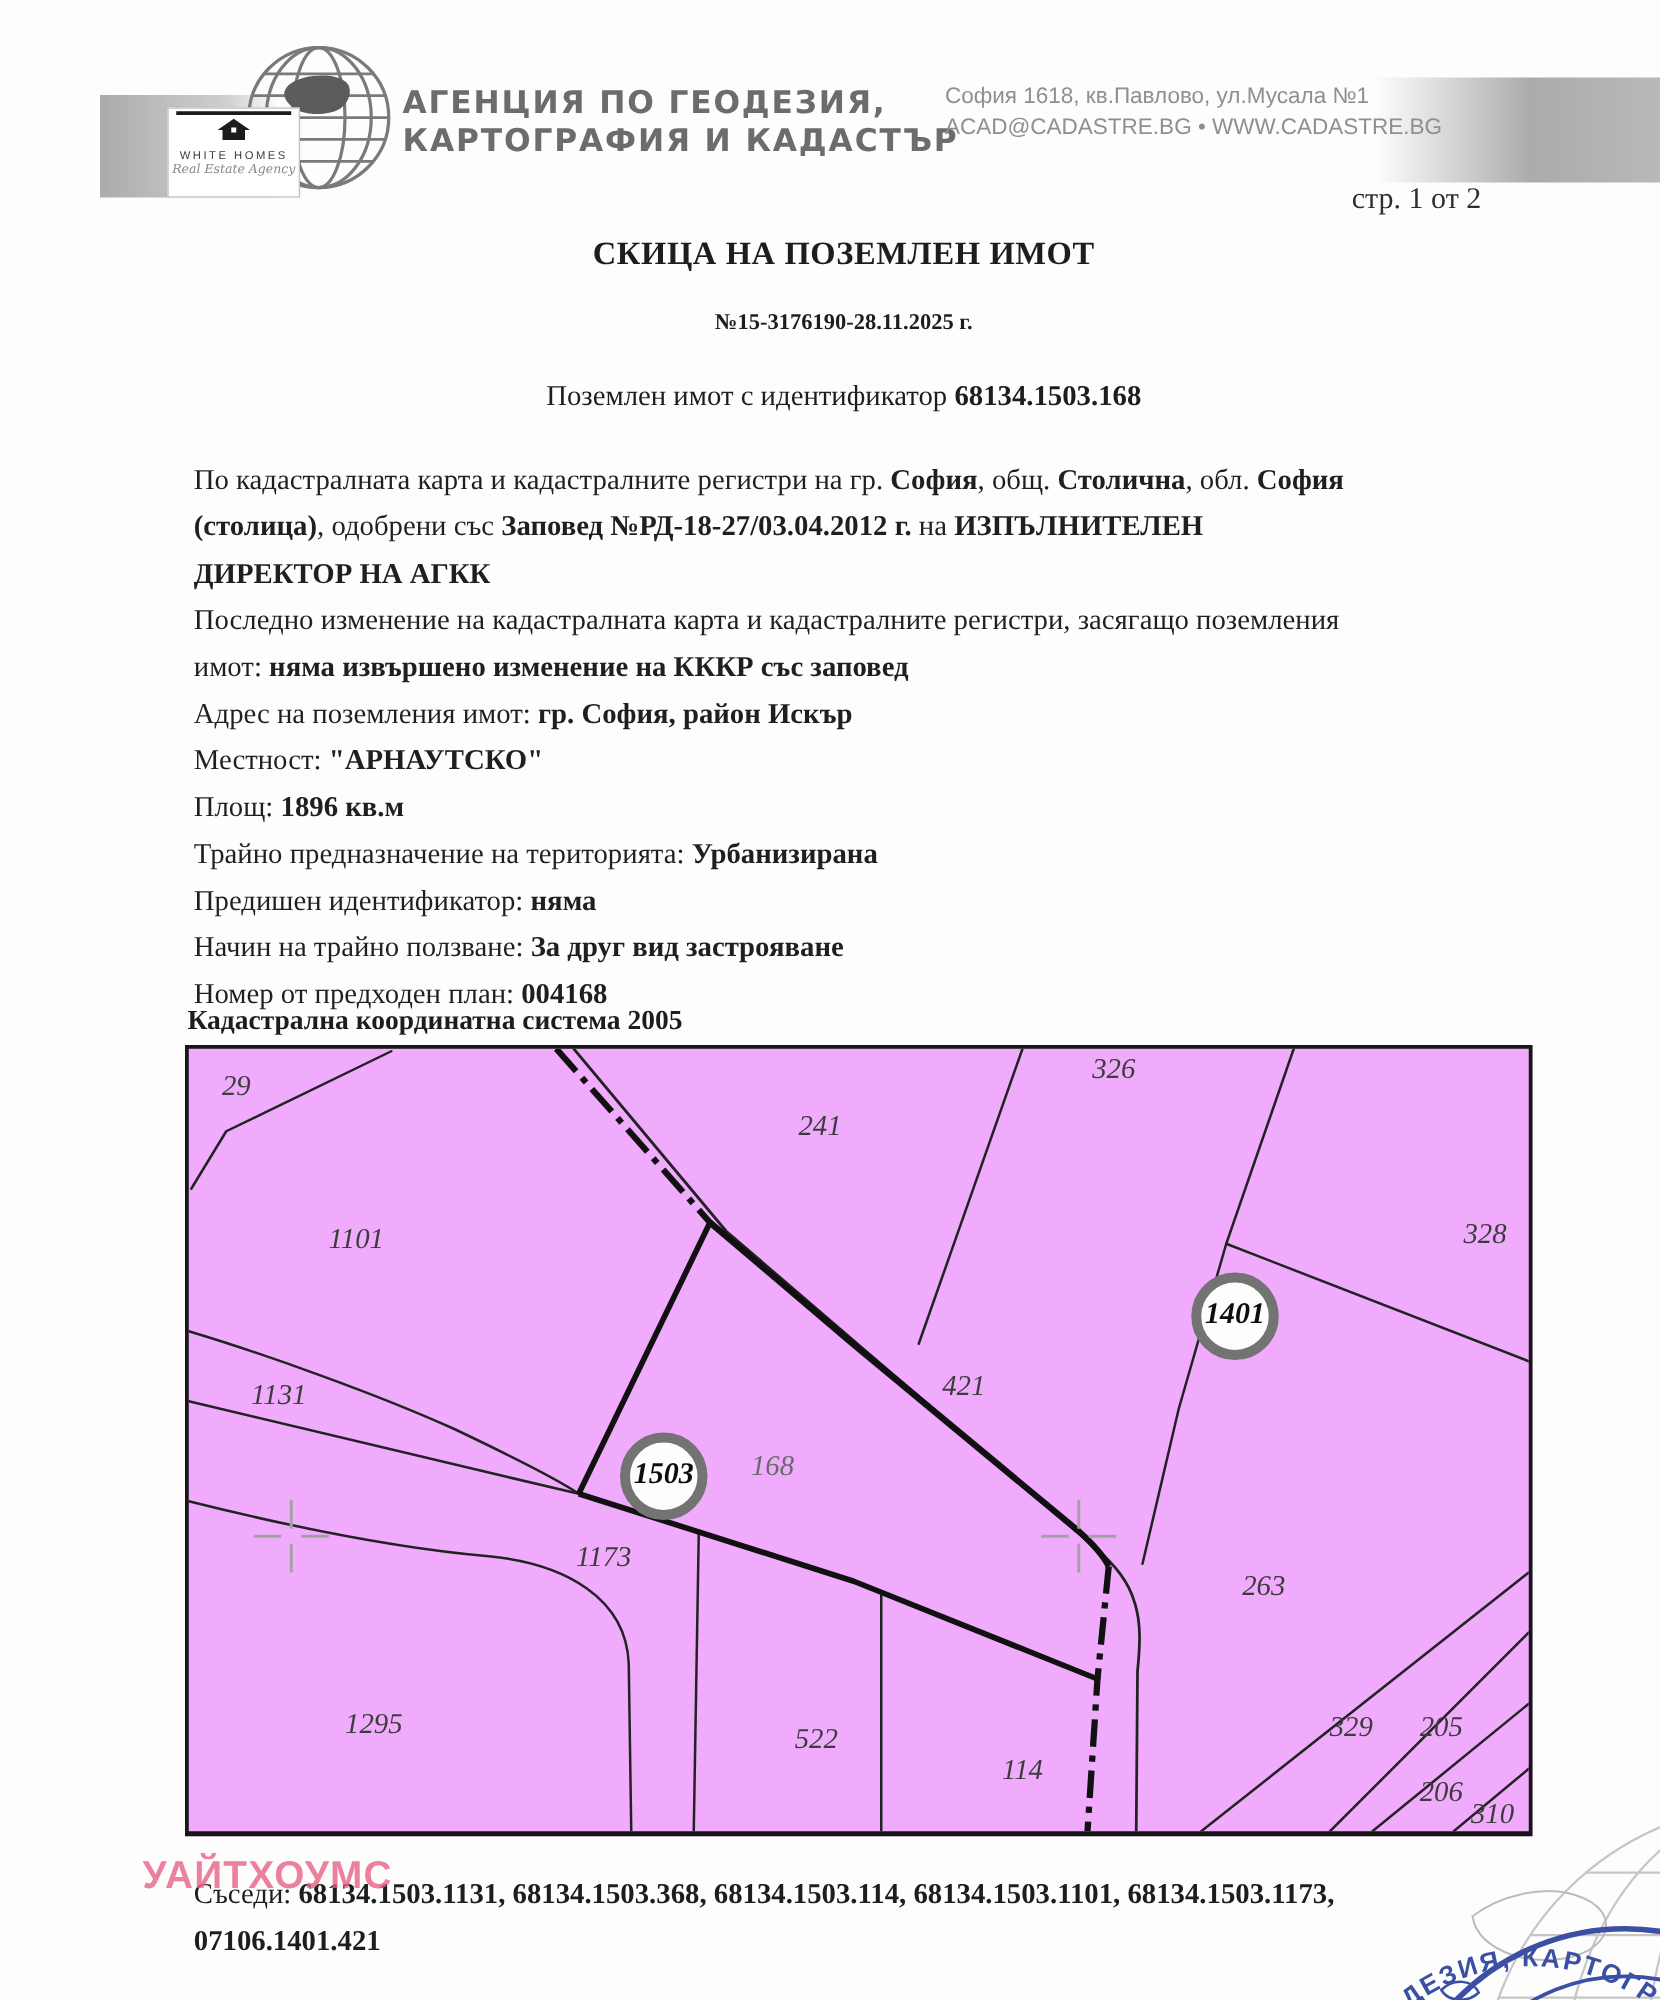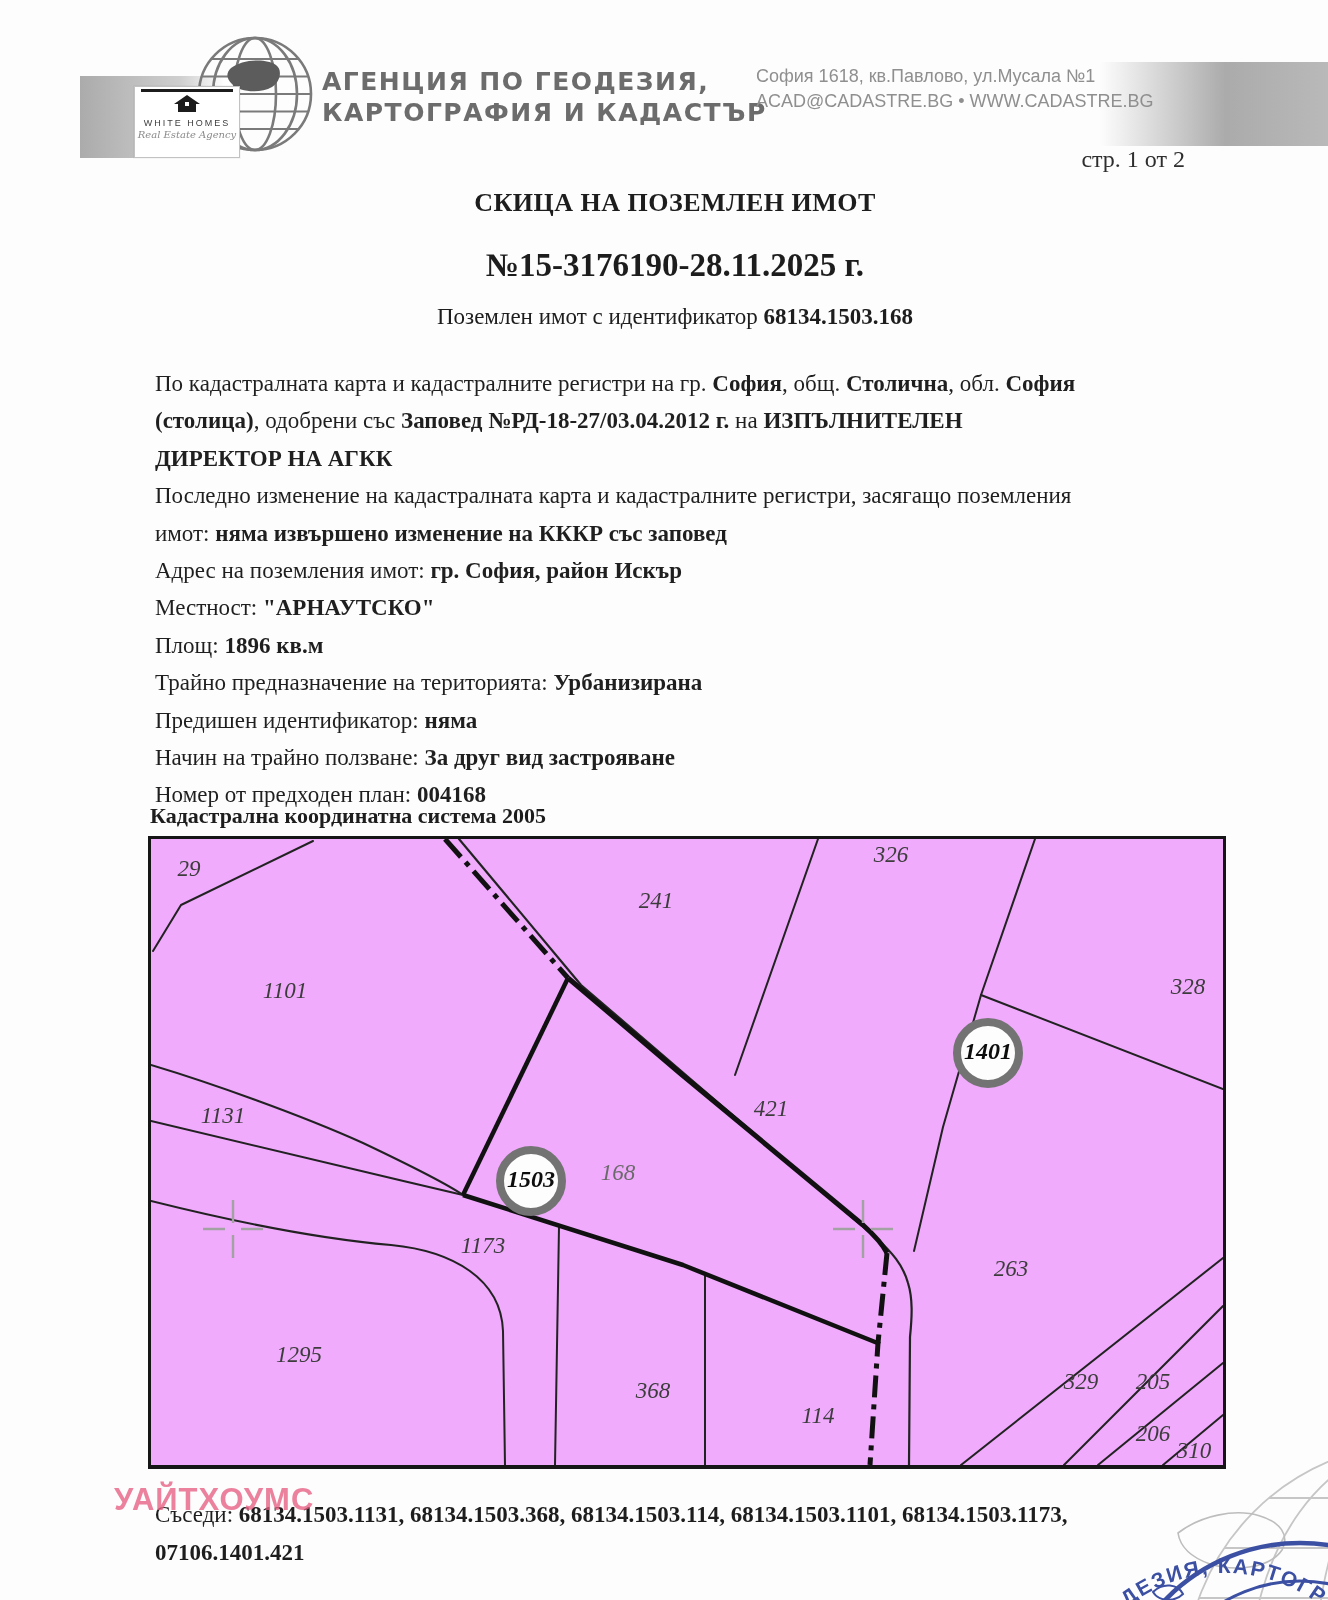--- a/index.html
+++ b/index.html
@@ -20,21 +20,21 @@
   .agency-name{position:absolute;left:322px;top:66px;font-family:"DejaVu Sans",sans-serif;
     font-weight:bold;font-size:25px;line-height:31px;letter-spacing:1.5px;color:#6c6c6c;z-index:2;}
   .contact{position:absolute;left:756px;top:64px;font-family:"Liberation Sans",sans-serif;
     font-size:18px;line-height:25px;color:#8f8f8f;z-index:2;}
   .page-ind{position:absolute;left:985px;top:146px;width:200px;text-align:right;
     font-size:24px;color:#2e2e2e;}
 
   
   .t-center{position:absolute;left:155px;width:1040px;text-align:center;color:#1d1d1d;}
   .doc-title{top:188px;font-size:26px;font-weight:bold;letter-spacing:0.5px;}
-  .doc-number{top:247px;font-size:33px;font-weight:bold;}
+  .doc-number{top:247px;font-size:18px;font-weight:bold;}
   .doc-subtitle{top:304px;font-size:23px;}
   #doc-lines{position:absolute;left:155px;top:371px;width:1045px;font-size:23px;color:#1f1f1f;}
   .doc-line{height:37.4px;white-space:nowrap;}
   .coord-note{position:absolute;left:150px;top:803px;font-size:22px;font-weight:bold;color:#1d1d1d;}
 
   
   #map{position:absolute;left:148px;top:836px;width:1072px;height:626px;
     border:3px solid #161616;border-bottom-width:4px;background:#f0abfc;z-index:2;}
   #map svg{position:absolute;left:0;top:0;}
   .map-label{position:absolute;transform:translate(-50%,-50%);font-style:italic;
@@ -161,22 +161,22 @@
         <div class="map-label" style="left: 505px; top: 62px;">241</div>
         <div class="map-label" style="left: 740px; top: 16px;">326</div>
         <div class="map-label" style="left: 1037px; top: 148px;">328</div>
         <div class="map-label circled" style="left: 837px; top: 214px;">1401</div>
         <div class="map-label" style="left: 620px; top: 270px;">421</div>
         <div class="map-label" style="left: 72px; top: 277px;">1131</div>
         <div class="map-label circled" style="left: 380px; top: 342px;">1503</div>
         <div class="map-label dim" style="left: 467px; top: 334px;">168</div>
         <div class="map-label" style="left: 332px; top: 407px;">1173</div>
         <div class="map-label" style="left: 860px; top: 430px;">263</div>
-        <div class="map-label" style="left: 148px; top: 516px;">1295</div>
-        <div class="map-label" style="left: 502px; top: 552px;">368</div>
+        <div class="map-label" style="left: 148px; top: 540px;">1295</div>
+        <div class="map-label" style="left: 502px; top: 552px;">522</div>
         <div class="map-label" style="left: 667px; top: 577px;">114</div>
         <div class="map-label" style="left: 930px; top: 543px;">329</div>
         <div class="map-label" style="left: 1002px; top: 543px;">205</div>
         <div class="map-label" style="left: 1002px; top: 595px;">206</div>
         <div class="map-label" style="left: 1043px; top: 612px;">310</div>
       </div>
   </div>
 
 
   <div id="neighbors">

